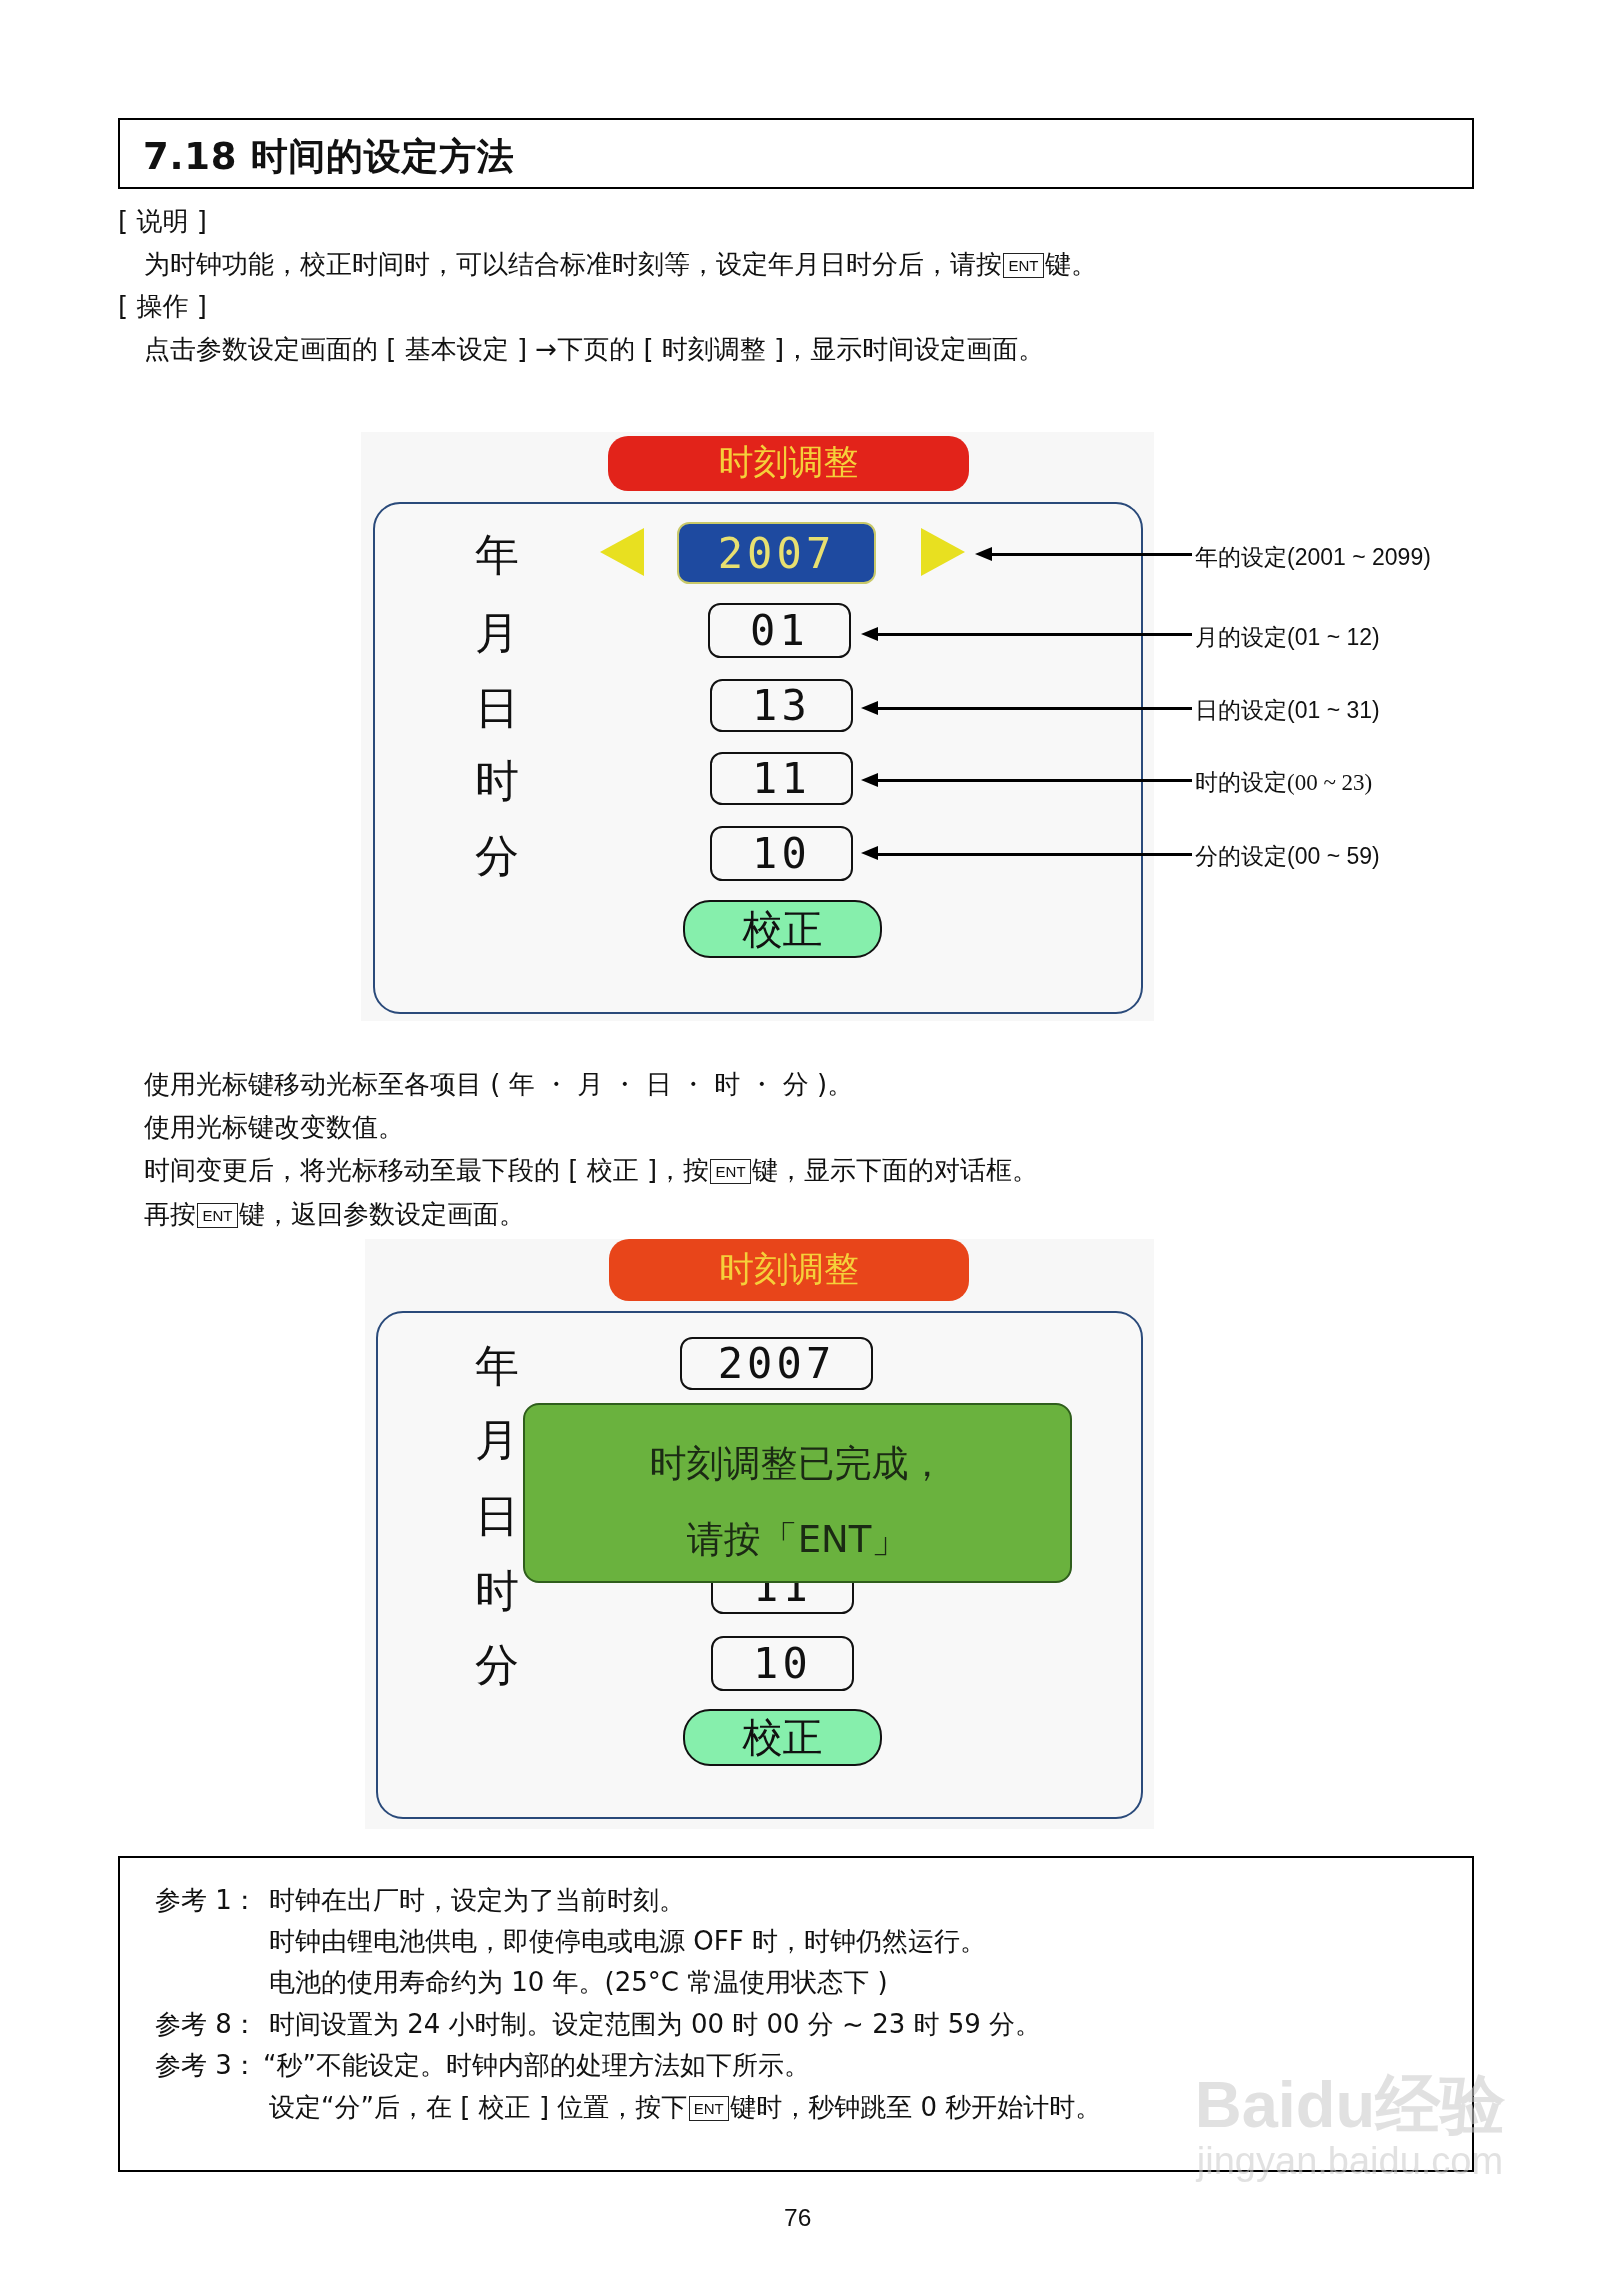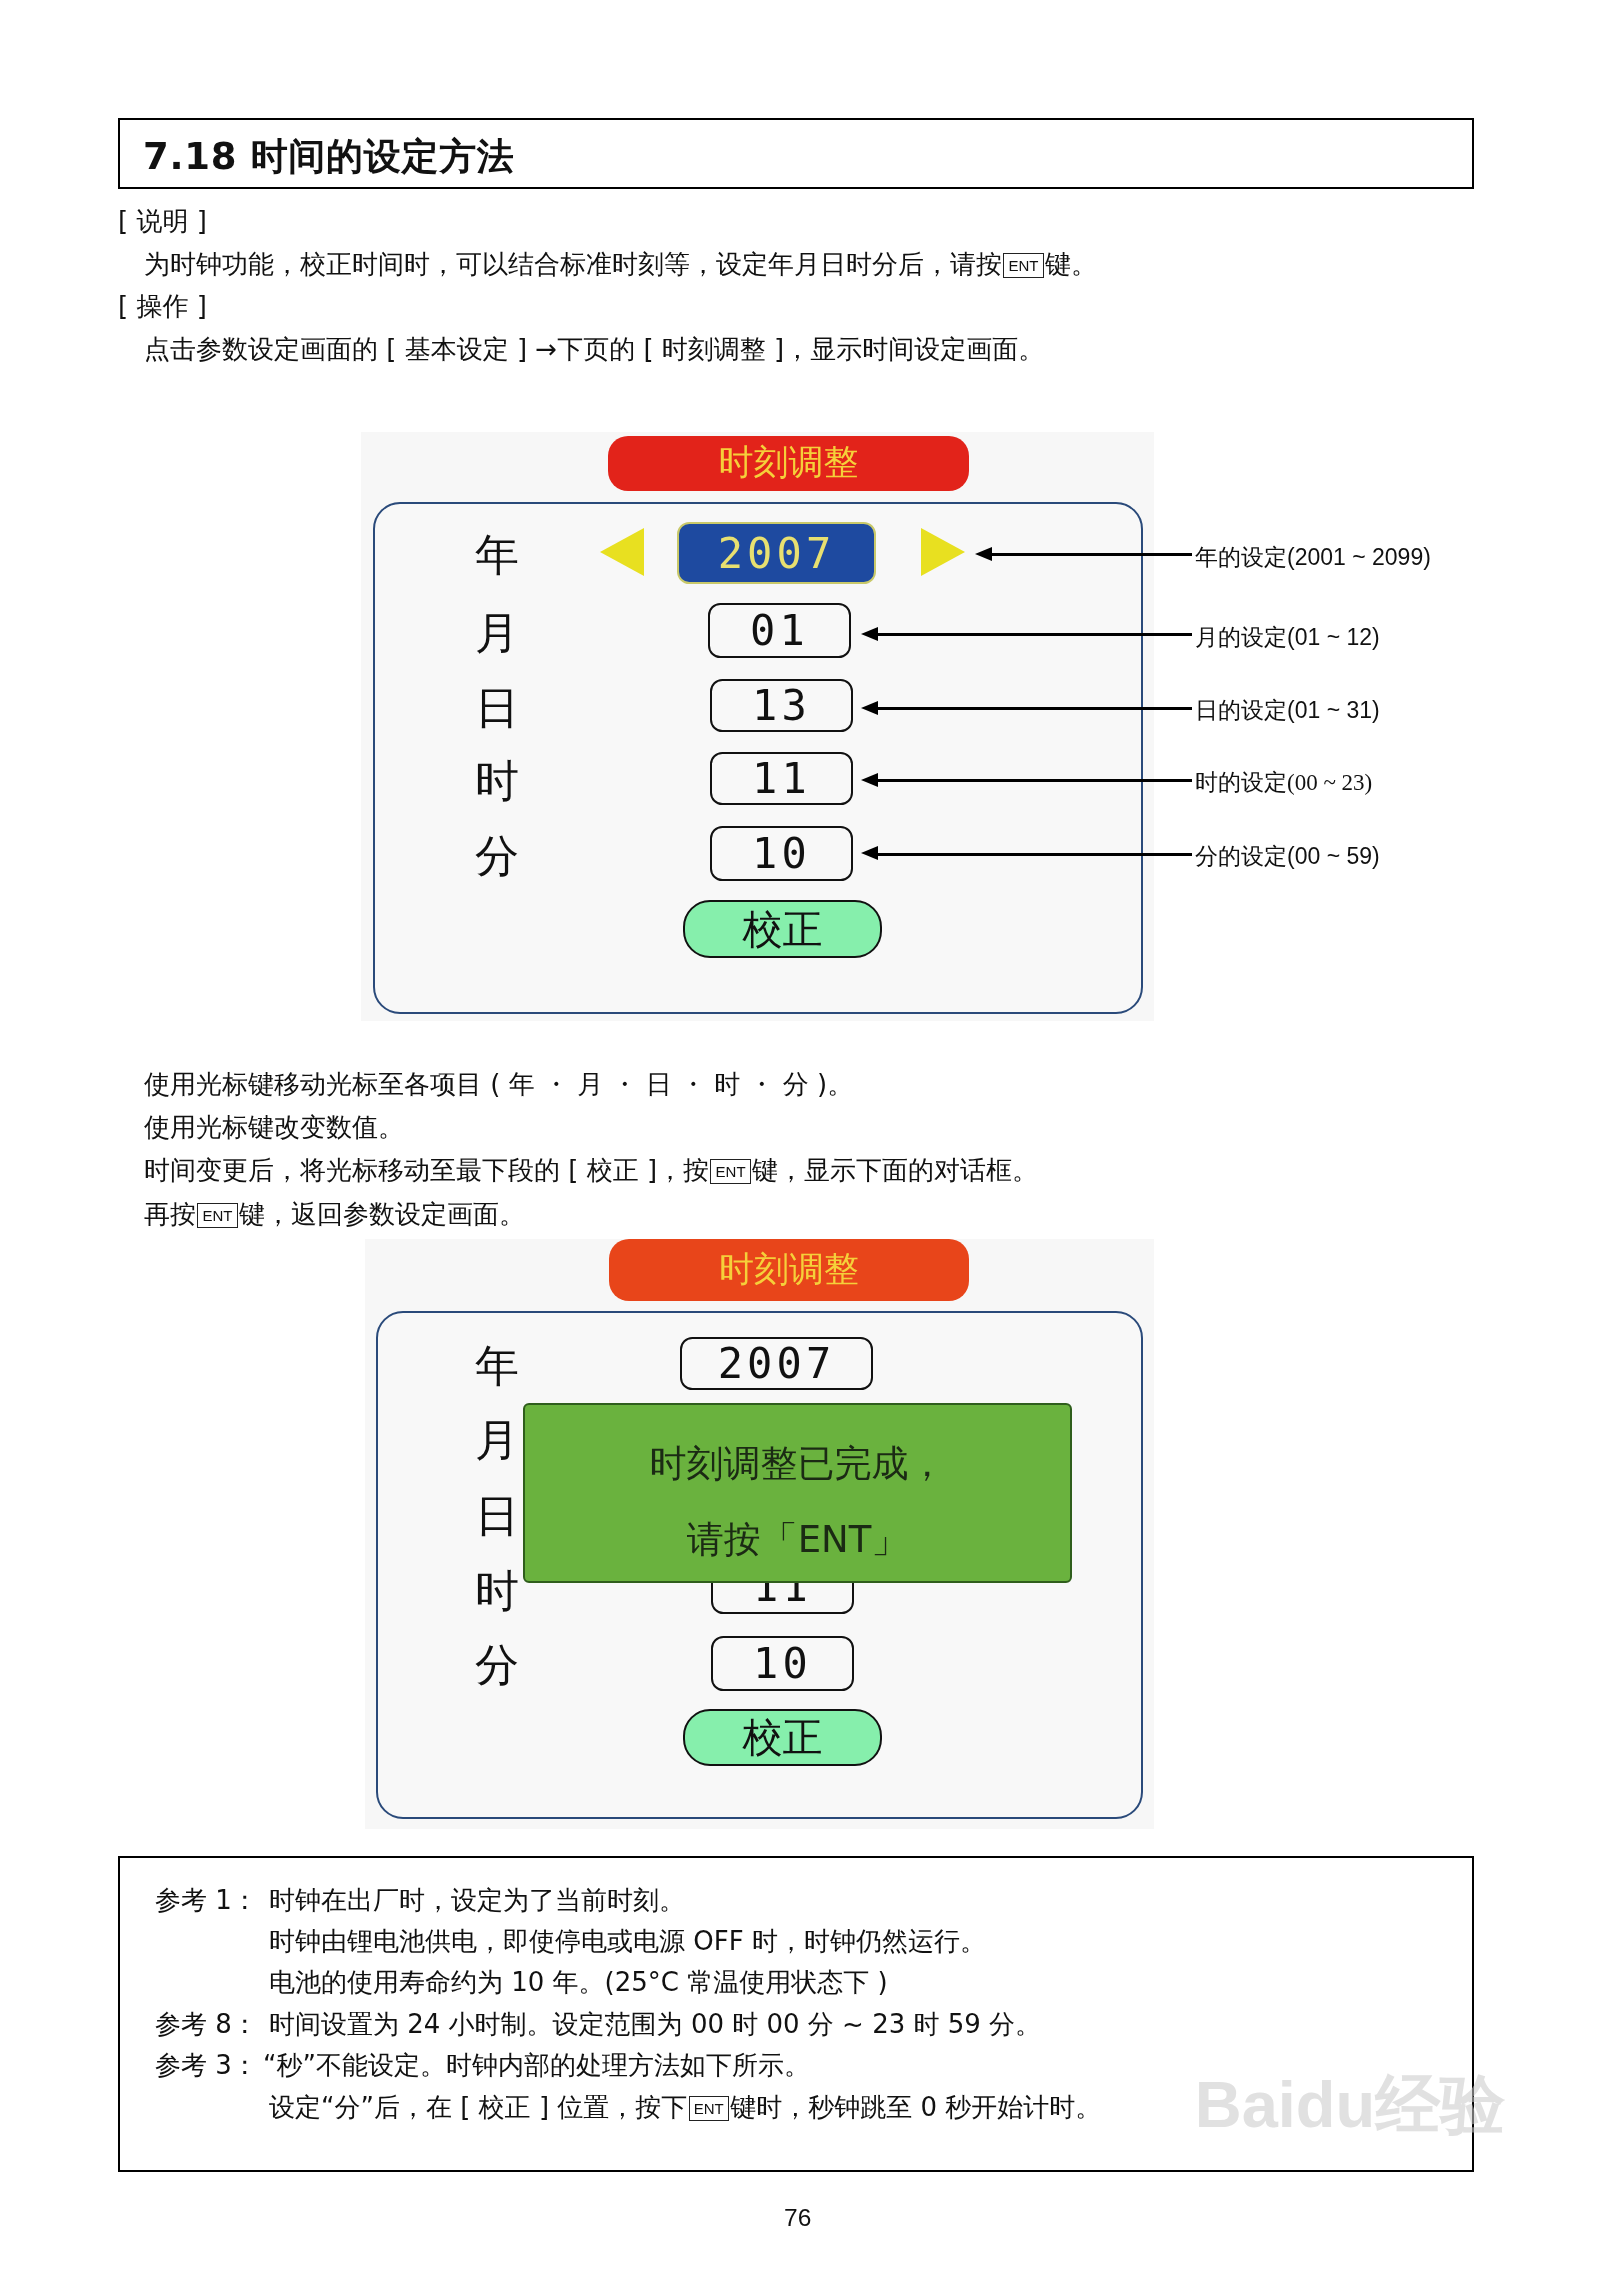--- a/index.html
+++ b/index.html
@@ -28,21 +28,21 @@
              font-size: 40px; text-align: center; display: flex; align-items: center; justify-content: center; }
   .tri { width: 0; height: 0; }
   .tri-left { border-top: 24.5px solid transparent; border-bottom: 24.5px solid transparent; border-right: 44px solid #e8e020; }
   .tri-right { border-top: 24.5px solid transparent; border-bottom: 24.5px solid transparent; border-left: 44px solid #e8e020; }
 
   .arrow-line { height: 2.7px; background: #000; }
   .arrow-head { width: 0; height: 0; border-top: 7.5px solid transparent; border-bottom: 7.5px solid transparent;
                 border-right: 17.7px solid #000; }
   .anno-label { font-size: 23px; font-family: "Liberation Sans", sans-serif; white-space: nowrap; }
 
-  .dialog { background: #6ab23e; border: 2px solid #2f5e1c; border-radius: 6px; box-sizing: border-box;
+  .dialog { background: #6ab23e; border: 2px solid #2f5e1c; border-radius: 16px; box-sizing: border-box;
             color: #1b2a14; text-align: center; }
   .dialog-line { font-size: 37px; font-family: "DejaVu Sans", sans-serif; }
 
   .ref-box { left: 118px; top: 1856px; width: 1356px; height: 316px; border: 2.7px solid #000; box-sizing: border-box; }
   .ref-label { font-size: 26px; }
   .page-num { font-size: 24.5px; font-family: "Liberation Sans", sans-serif; }
   .watermark { color: rgba(200,200,200,0.55); font-family: "Liberation Sans", sans-serif; font-weight: bold; }
 </style>
 </head>
 <body>
@@ -141,14 +141,15 @@
 <div class="abs body-text ref-label" style="left:155px; top:2052px;">参考 3：</div>
 <div class="abs body-text" style="left:263px; top:2052px;">“秒”不能设定。时钟内部的处理方法如下所示。</div>
 <div class="abs body-text" style="left:269px; top:2094px;">
   <span>设定“分”后，在 [ 校正 ] 位置，按下</span><span class="ent-key">ENT</span><span>键时，秒钟跳至 0 秒开始计时。</span>
 </div>
 
 <div class="abs page-num" style="left:784px; top:2204px;">76</div>
 
 <div class="abs watermark" style="left:1159px; top:2072px; width:382px; text-align:center;">
   <div style="font-size:65px; line-height:1;">Baidu经验</div>
+  <div style="font-size:38px; line-height:1.3; font-weight:normal;">jingyan.baidu.com</div>
 </div>
 
 
 </body></html>

